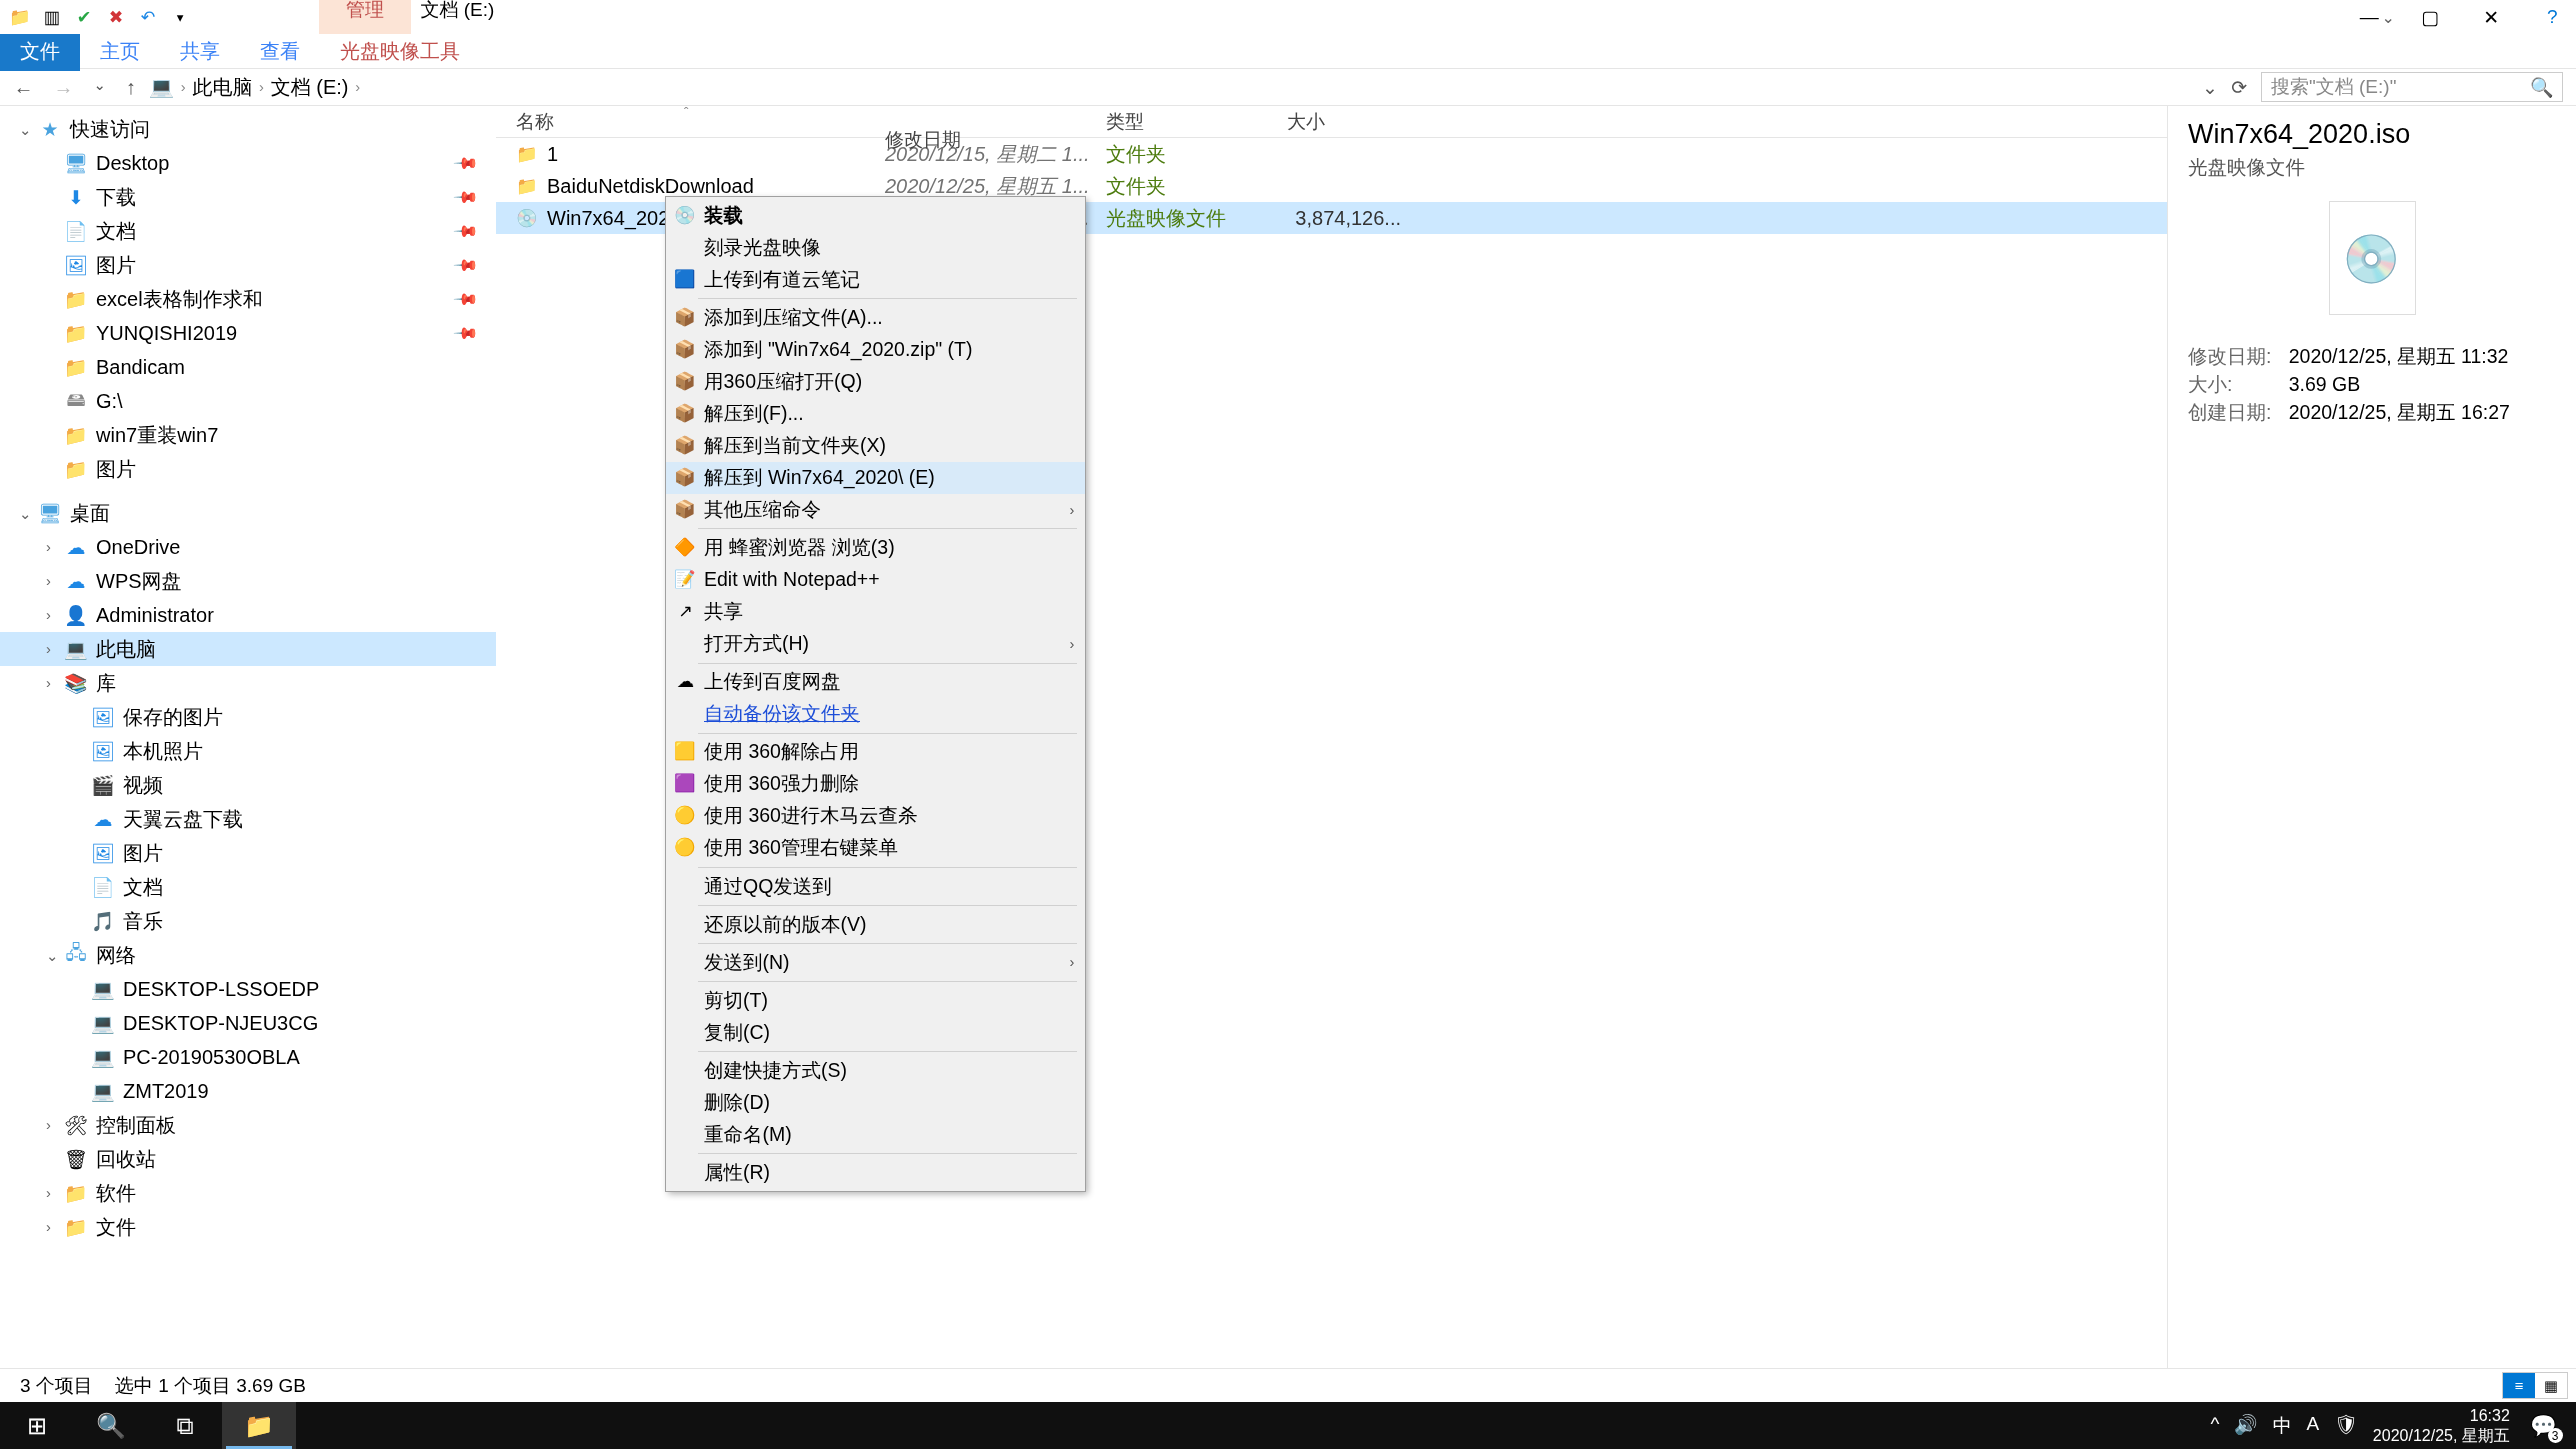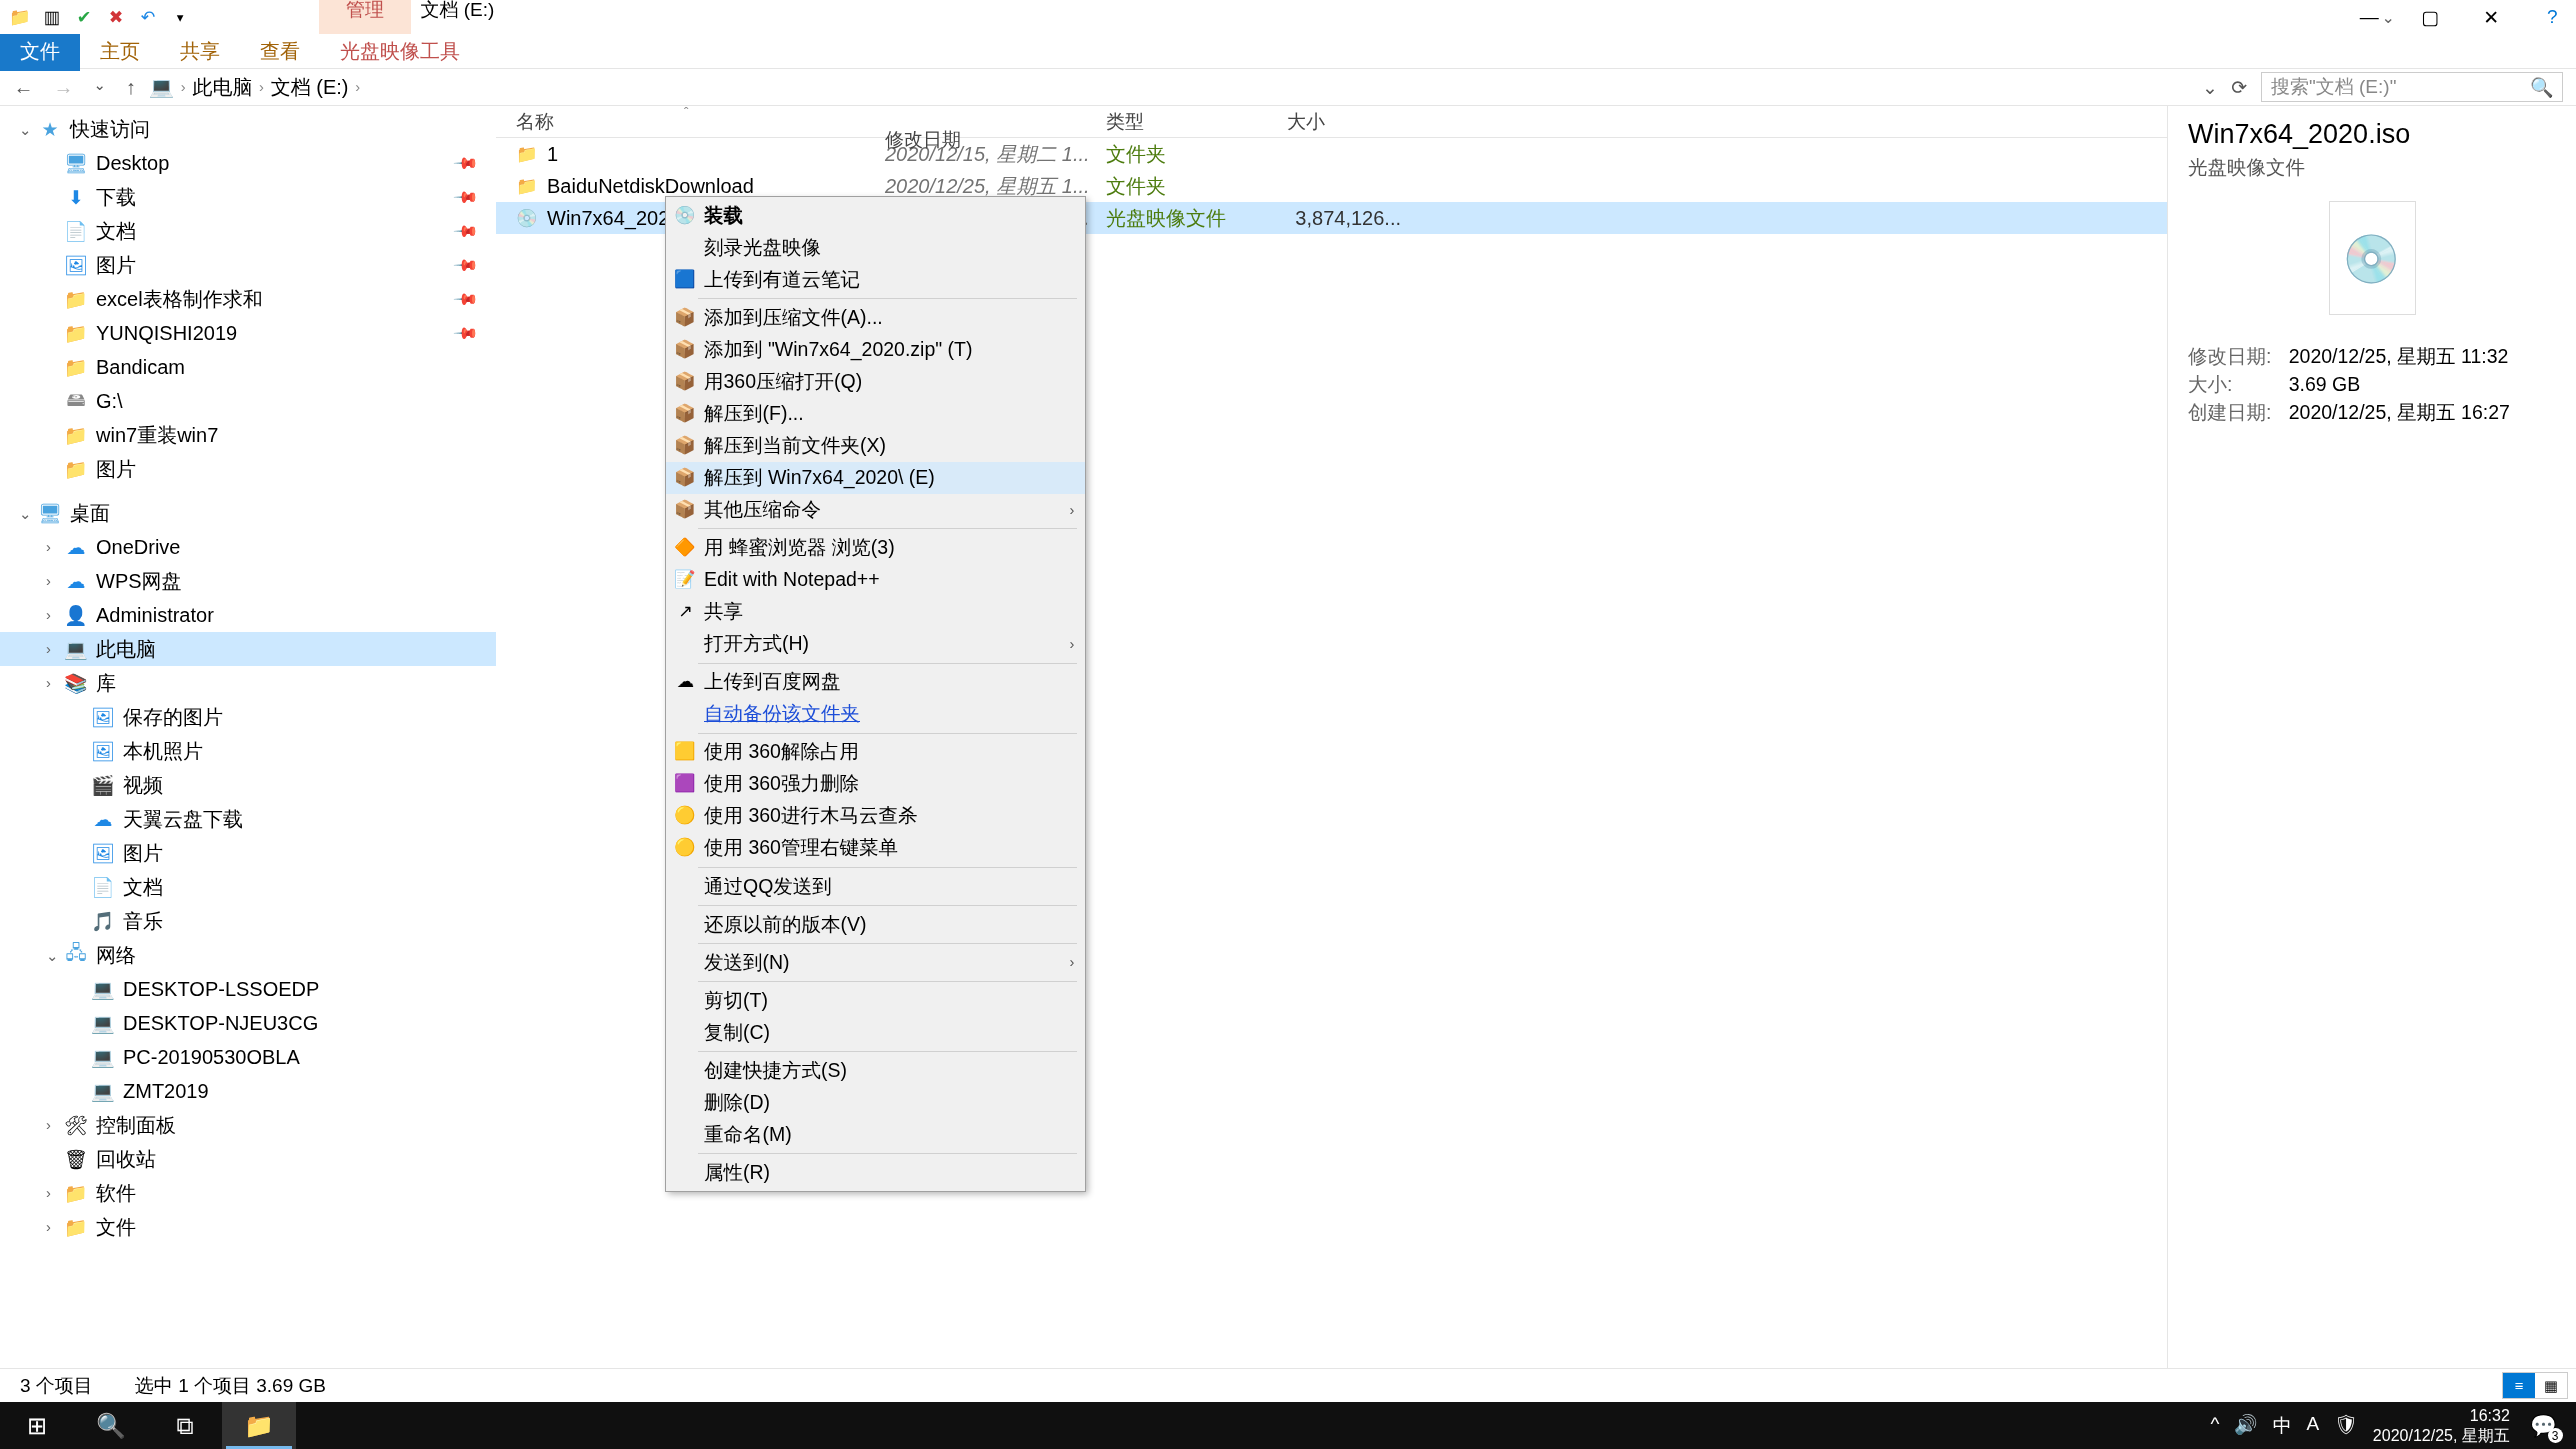--- a/index.html
+++ b/index.html
@@ -12,21 +12,21 @@
     .title-tabs { position: absolute; left: 319px; display: flex; height: 34px; align-items: flex-end; }
     .title-tab { padding: 11px 27px; font-size: 19px; }
     .title-tab.highlighted { background: #fce4d6; color: #c0504d; }
     .window-controls { position: absolute; right: 6.7px; top: 0; display: flex; align-items: center; gap: 27px; height: 34px; }
     .window-btn { width: 34px; height: 27px; display: flex; align-items: center; justify-content: center; font-size: 19px; }
     .window-btn.help { color: #0078d7; }
     .ribbon-min { position: absolute; right: 181px; font-size: 16px; color: #666; }
     
     
     .ribbon-tabs { height: 34px; background: #fff; display: flex; align-items: center; }
-    .ribbon-tab { padding: 6.7px 20px; font-size: 20px; color: #a16207; }
+    .ribbon-tab { padding: 6.7px 20px; font-size: 20px; color: #3b82f6; }
     .ribbon-tab.active { background: #1979ca; color: #fff; }
     
     
     .address-bar { height: 38px; background: #fff; border-top: 0.7px solid #e5e5e5; border-bottom: 0.7px solid #e5e5e5; display: flex; align-items: center; padding: 0 13.4px; gap: 13.4px; }
     .nav-arrows { display: flex; gap: 20px; font-size: 20px; color: #555; }
     .nav-arrows span:nth-child(2) { color: #bbb; }
     .breadcrumb { flex: 1; display: flex; align-items: center; gap: 6.7px; font-size: 20px; }
     .breadcrumb-sep { color: #888; font-size: 14.8px; }
     .address-actions { display: flex; gap: 13.4px; align-items: center; color: #555; font-size: 19px; }
     .search-box { width: 302px; height: 29.5px; border: 0.7px solid #ccc; background: #fff; padding: 0 9.4px; display: flex; align-items: center; font-size: 19px; color: #888; position: relative; }
@@ -75,21 +75,21 @@
     
     .details-panel { width: 409px; border-left: 0.7px solid #e5e5e5; padding: 13.4px 20px; }
     .dp-title { font-size: 27px; margin-bottom: 4px; }
     .dp-subtitle { font-size: 19.5px; color: #555; margin-bottom: 20px; }
     .dp-thumb { width: 87px; height: 114px; margin: 6.7px auto 27px; border: 0.7px solid #ddd; background: #fff; display: flex; align-items: center; justify-content: center; font-size: 47px; color: #bbb; }
     .dp-meta { font-size: 19.5px; line-height: 28px; display: grid; grid-template-columns: 94px 1fr; gap: 0 6.7px; }
     .dp-label { color: #666; }
     .dp-value { color: #000; }
     
     
-    .status-bar { height: 34px; border-top: 0.7px solid #e5e5e5; display: flex; align-items: center; padding: 0 20px; font-size: 19px; gap: 42px; position: relative; }
+    .status-bar { height: 34px; border-top: 0.7px solid #e5e5e5; display: flex; align-items: center; padding: 0 20px; font-size: 19px; gap: 22px; position: relative; }
     .view-btns { position: absolute; right: 8px; display: flex; border: 0.7px solid #ccc; }
     .vb { width: 32px; height: 25.5px; display: flex; align-items: center; justify-content: center; font-size: 14.8px; }
     .vb.active { background: #0078d4; color: #fff; }
     
     
     .taskbar { height: 47px; background: #101010; display: flex; align-items: center; color: #fff; position: relative; }
     .tb-left { display: flex; align-items: center; height: 100%; }
     .tb-btn { width: 74px; height: 100%; display: flex; align-items: center; justify-content: center; font-size: 24px; }
     .tb-btn.explorer { background: #333; position: relative; }
     .tb-btn.explorer::after { content: ''; position: absolute; bottom: 0; left: 4px; right: 4px; height: 2.7px; background: #76b9ed; }

